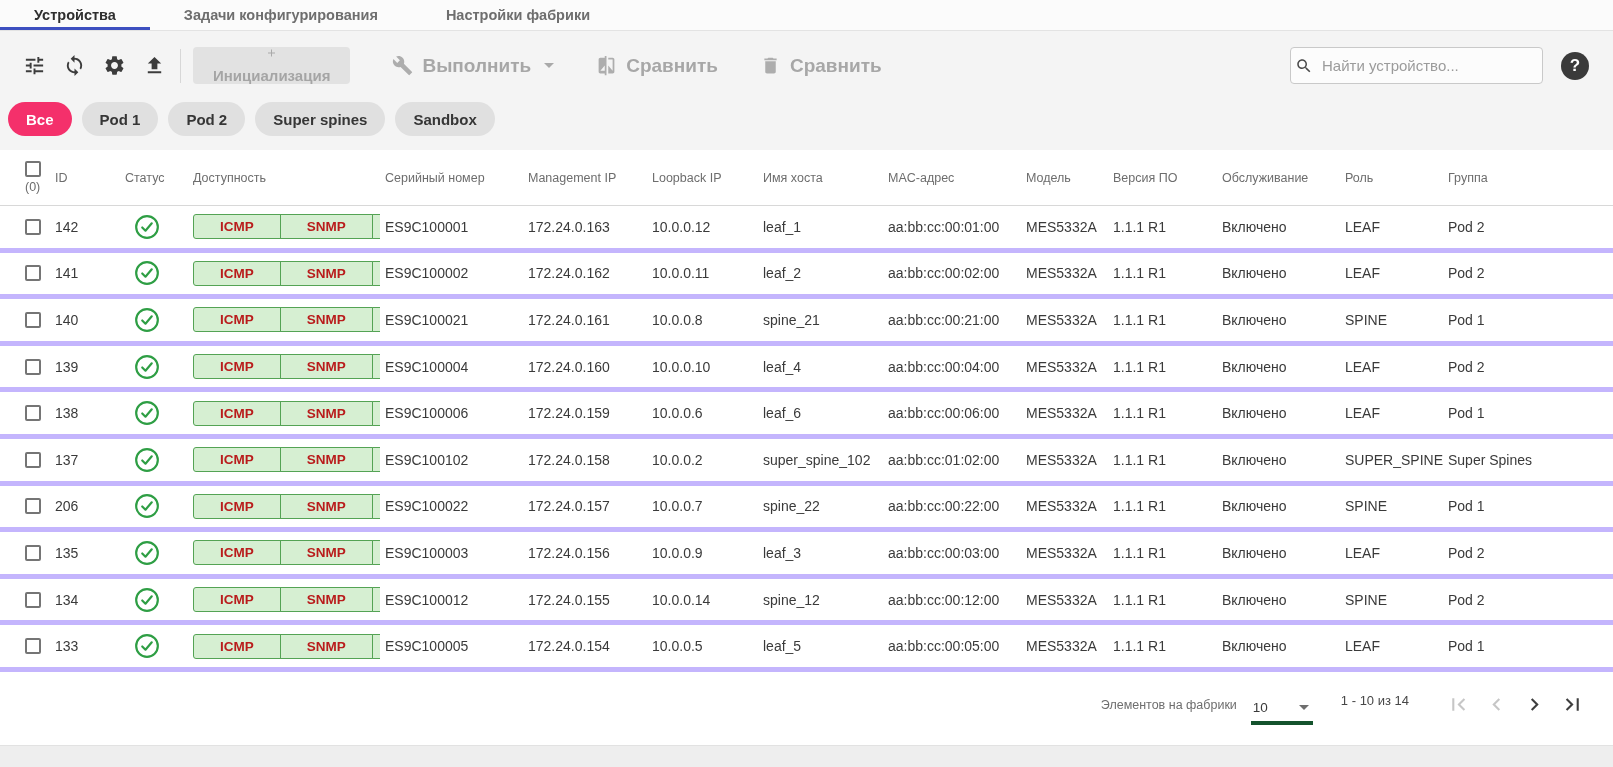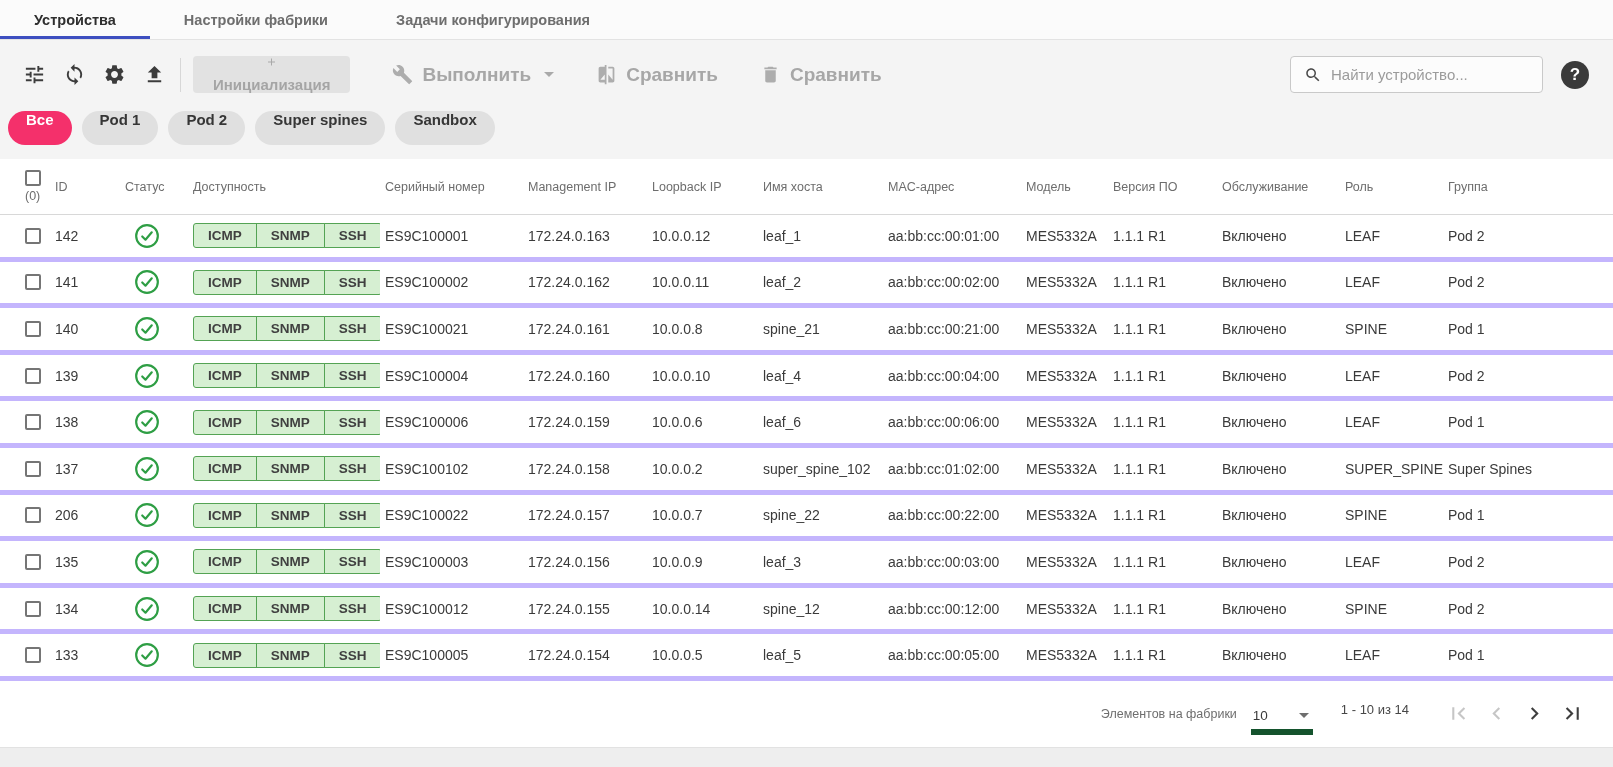--- a/index.html
+++ b/index.html
@@ -4,96 +4,96 @@
 <style>
   :root{
     --accent:#3d4fc0; --chip-active:#f4306b; --green:#2e9e44;
     --badge-bg:#d6efd2; --badge-border:#54a354;
   }
   *{box-sizing:border-box;margin:0;padding:0;}
   html,body{width:1613px;height:767px;overflow:hidden;}
   body{font-family:"Liberation Sans","DejaVu Sans",sans-serif;background:#fff;display:flex;flex-direction:column;}
 
   
-  .tabbar{height:40px;background:#fbfbfb;border-bottom:1px solid #e3e3e3;display:flex;flex-shrink:0;}
+  .tabbar{height:31px;background:#fbfbfb;border-bottom:1px solid #e3e3e3;display:flex;flex-shrink:0;}
   .tab{padding:0 34px;display:flex;align-items:center;font-size:14.5px;font-weight:700;color:#6e6e6e;position:relative;cursor:pointer;}
   .tab.active{color:#2f2f2f;}
   .tab.active::after{content:"";position:absolute;left:0;right:0;bottom:0;height:3px;background:var(--accent);}
 
   
   .toolbar{height:69px;background:#f4f4f4;display:flex;align-items:center;padding:0 24px 0 14px;flex-shrink:0;}
   .icon-btn{width:40px;height:40px;display:flex;align-items:center;justify-content:center;cursor:pointer;}
   .icon-btn svg{width:23px;height:23px;fill:#3c3c3c;}
   .tb-divider{width:1px;height:34px;background:#d7d7d7;margin:0 12px 0 6px;}
   .btn-init{height:37px;background:#e2e2e2;border:none;border-radius:4px;padding:0 20px;display:flex;align-items:center;gap:8px;
     font-family:inherit;font-size:15px;font-weight:700;color:#a5a5a5;cursor:default;flex-direction:column;}
   .btn-init svg{width:19px;height:19px;fill:#a9a9a9;}
   .text-btn{display:flex;align-items:center;gap:9px;border:none;background:transparent;font-family:inherit;
     font-size:19px;font-weight:700;color:#a7a7a7;margin-left:42px;cursor:default;}
   .text-btn svg{width:21px;height:21px;fill:#adadad;}
   .caret{width:0;height:0;border-left:5px solid transparent;border-right:5px solid transparent;border-top:5.5px solid #a9a9a9;margin-left:4px;}
   .tb-spacer{flex:1;}
-  .search-box{width:253px;height:37px;border:1px solid #c9c9c9;border-radius:4px;background:#fcfcfc;display:flex;align-items:center;padding:0 13px;gap:9px;}
+  .search-box{width:253px;height:37px;border:1px solid #c9c9c9;border-radius:4px;background:#fcfcfc;display:flex;align-items:center;padding:0 4px;gap:9px;}
   .search-box svg{width:18px;height:18px;fill:#4a4a4a;flex-shrink:0;}
   .search-box input{border:none;outline:none;background:transparent;font-family:inherit;font-size:15px;color:#333;width:100%;}
   .search-box input::placeholder{color:#9b9b9b;}
   .help-btn{width:28px;height:28px;border-radius:50%;background:#3a3a3a;color:#fff;font-size:17px;font-weight:700;
     display:flex;align-items:center;justify-content:center;margin-left:18px;cursor:pointer;}
 
   
   .chips-row{background:#f4f4f4;padding:2px 8px 14px 8px;display:flex;gap:10px;flex-shrink:0;}
-  .chip{height:34px;border-radius:17px;background:#e0e0e0;padding:0 18px;display:flex;
+  .chip{height:34px;border-radius:17px;background:#e0e0e0;padding:0 18px;display:flex;align-items:center;
     font-size:15px;font-weight:700;color:#363636;cursor:pointer;white-space:nowrap;}
   .chip.active{background:var(--chip-active);color:#fff;}
 
   
   .grid{display:grid;grid-template-columns:50px 70px 68px 192px 143px 124px 111px 125px 138px 87px 109px 123px 103px minmax(0,1fr);align-items:center;}
   .thead{height:56px;border-bottom:1px solid #d8d8d8;color:#6d6d6d;font-size:12.5px;background:#fff;flex-shrink:0;}
   .thead .cell{padding-left:5px;}
   .cb-head{display:flex;flex-direction:column;gap:3px;padding-left:25px !important;}
   .cb-head .count{color:#6d6d6d;font-size:12.5px;}
   .checkbox{width:16px;height:16px;border:2px solid #757575;border-radius:2px;background:#fff;display:inline-block;cursor:pointer;flex-shrink:0;}
   .tbody{background:#fff;}
   .trow{height:46.6px;border-bottom:5px solid #c4b5fd;font-size:14px;color:#3a3a3a;cursor:pointer;background:#fff;}
   .trow .cell{padding-left:5px;white-space:nowrap;overflow:hidden;}
   .cb-cell{padding-left:25px !important;display:flex;align-items:center;}
   .status-cell{padding-left:14px !important;display:flex;align-items:center;}
   .status-cell svg{width:26px;height:26px;}
   .avail-cell{display:flex;}
-  .badge{display:inline-block;padding:4px 14px;font-size:13.5px;font-weight:700;color:#404040;background:var(--badge-bg);border:1px solid var(--badge-border);}
+  .badge{display:inline-block;padding:4px 26px;font-size:13.5px;font-weight:700;color:#b91c1c;background:var(--badge-bg);border:1px solid var(--badge-border);}
   .badge + .badge{margin-left:-1px;}
   .badge:first-child{border-radius:3px 0 0 3px;}
   .badge:last-child{border-radius:0 3px 3px 0;}
 
   
   .pager{height:66px;display:flex;align-items:center;justify-content:flex-end;padding-right:22px;background:#fff;flex-shrink:0;}
   .pager-label{font-size:12.5px;color:#6e6e6e;}
   .pp-select{display:flex;align-items:center;justify-content:space-between;width:62px;margin-left:14px;
-    border-bottom:6px solid #14532d;padding:0 4px 6px 2px;cursor:pointer;margin-top:16px;}
+    border-bottom:4px solid #14532d;padding:0 4px 6px 2px;cursor:pointer;margin-top:16px;}
   .pp-select .val{font-size:13.5px;color:#3a3a3a;}
   .pp-select .caret{border-top-color:#6e6e6e;}
   .range{font-size:13px;color:#474747;margin:0 30px 8px 28px;}
   .nav-btn{width:38px;height:38px;display:flex;align-items:center;justify-content:center;cursor:pointer;}
   .nav-btn svg{width:25px;height:25px;fill:#3e3e3e;}
   .nav-btn.disabled svg{fill:#c6c6c6;}
 
   .footer-strip{margin-top:auto;height:22px;background:#eeeeee;border-top:1px solid #e2e2e2;flex-shrink:0;}
 </style>
 </head>
 <body>
 
 <div class="tabbar">
   <div class="tab active">
       <span>Устройства</span>
     </div>
   <div class="tab">
+      <span>Задачи конфигурирования</span>
+    </div>
+  <div class="tab">
       <span>Настройки фабрики</span>
-    </div>
-  <div class="tab">
-      <span>Задачи конфигурирования</span>
     </div>
 </div>
 
 <div class="toolbar">
   <div class="icon-btn">
     <svg viewBox="0 0 24 24">
         <path d="M3 17v2h6v-2H3zM3 5v2h10V5H3zm10 16v-2h8v-2h-8v-2h-2v6h2zM7 9v2H3v2h4v2h2V9H7zm14 4v-2H11v2h10zm-6-4h2V7h4V5h-4V3h-2v6z"></path>
       </svg>
   </div>
   <div class="icon-btn">

